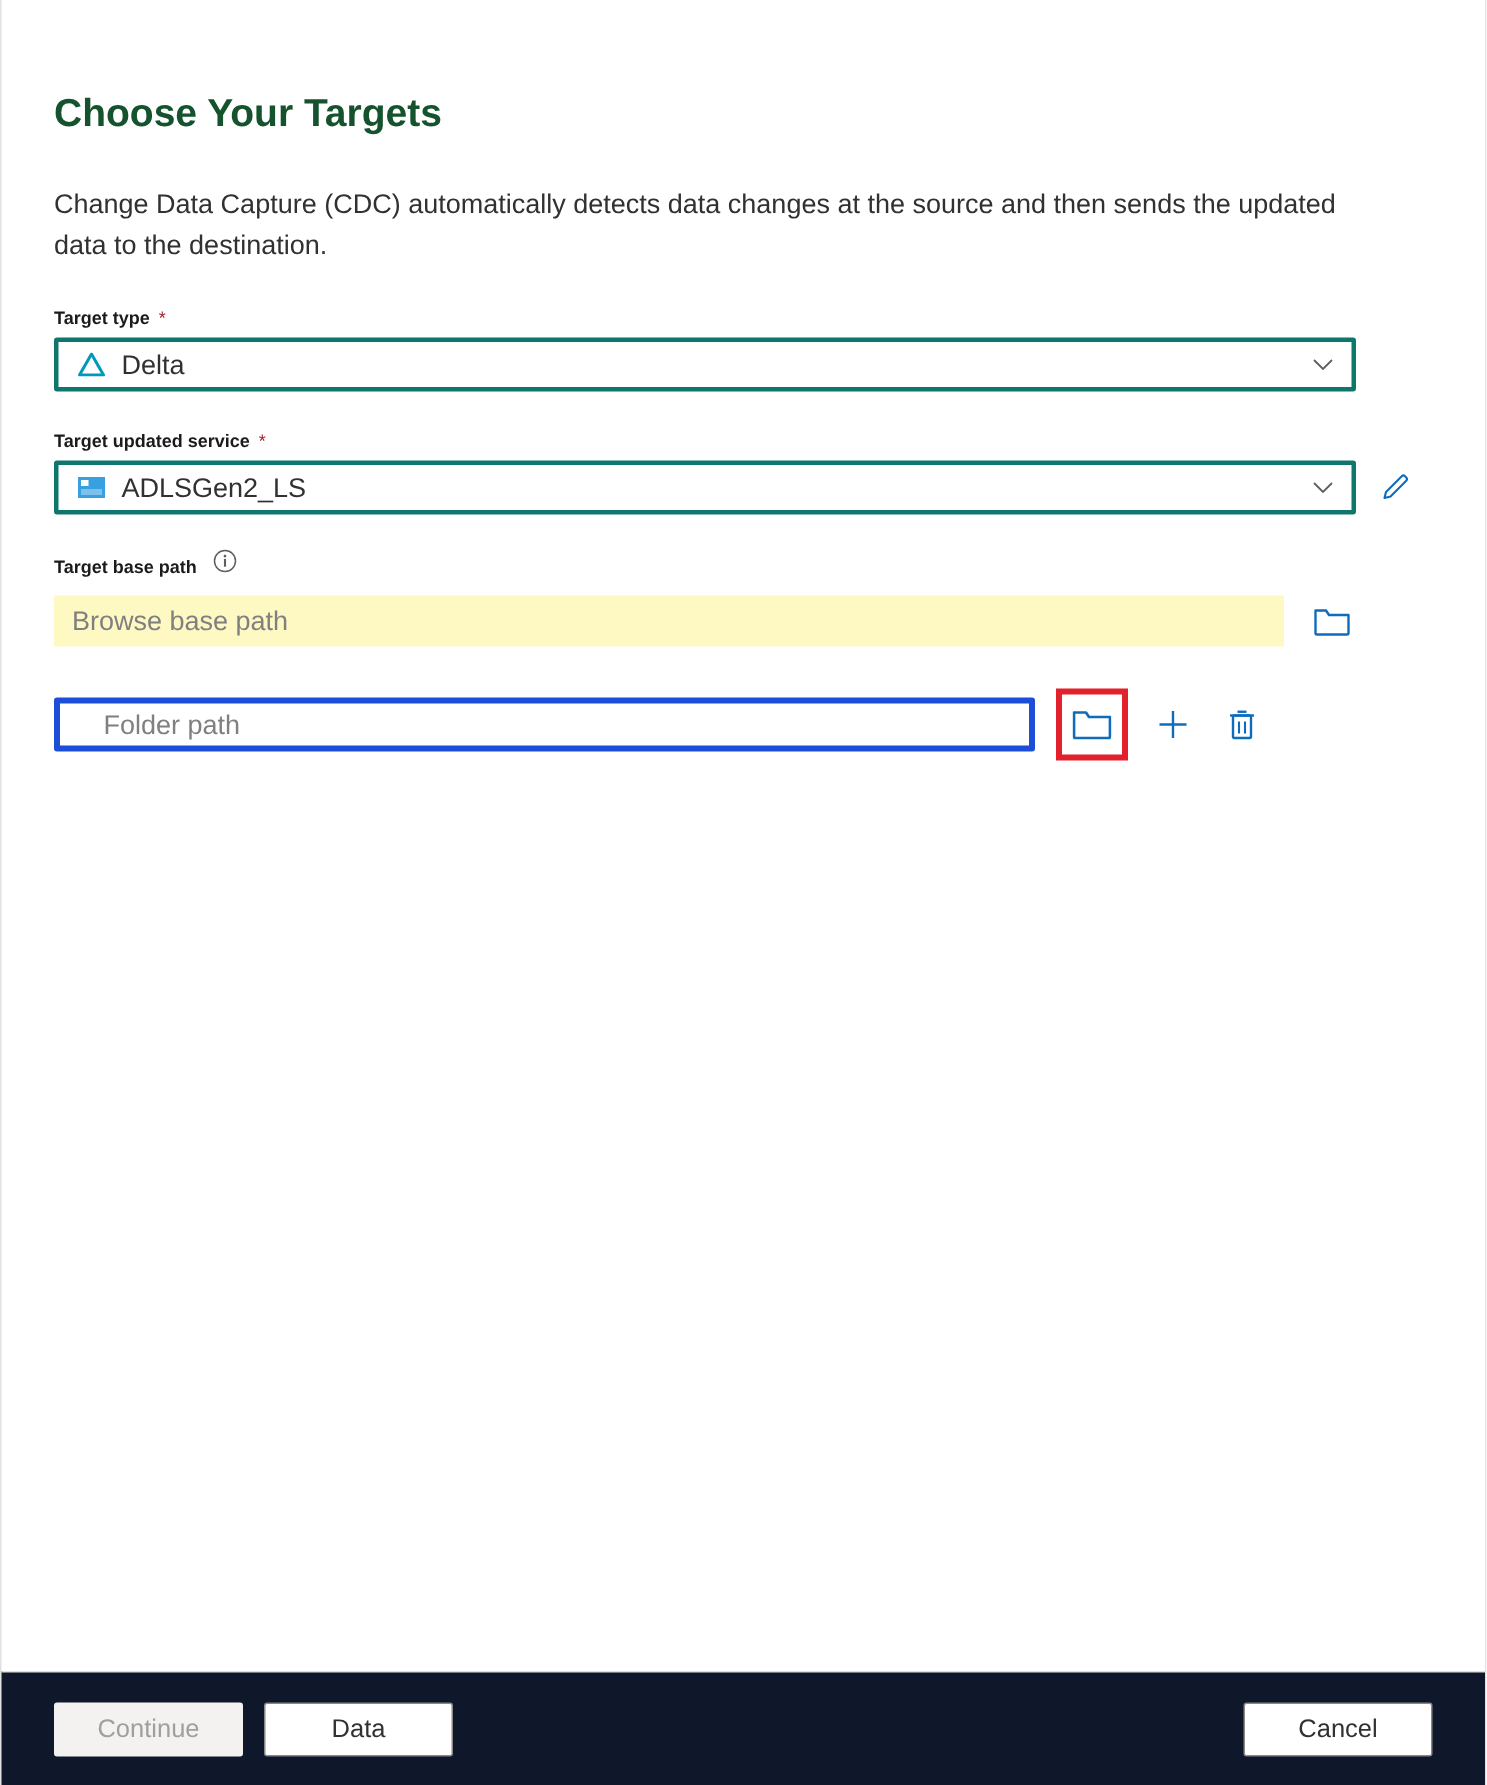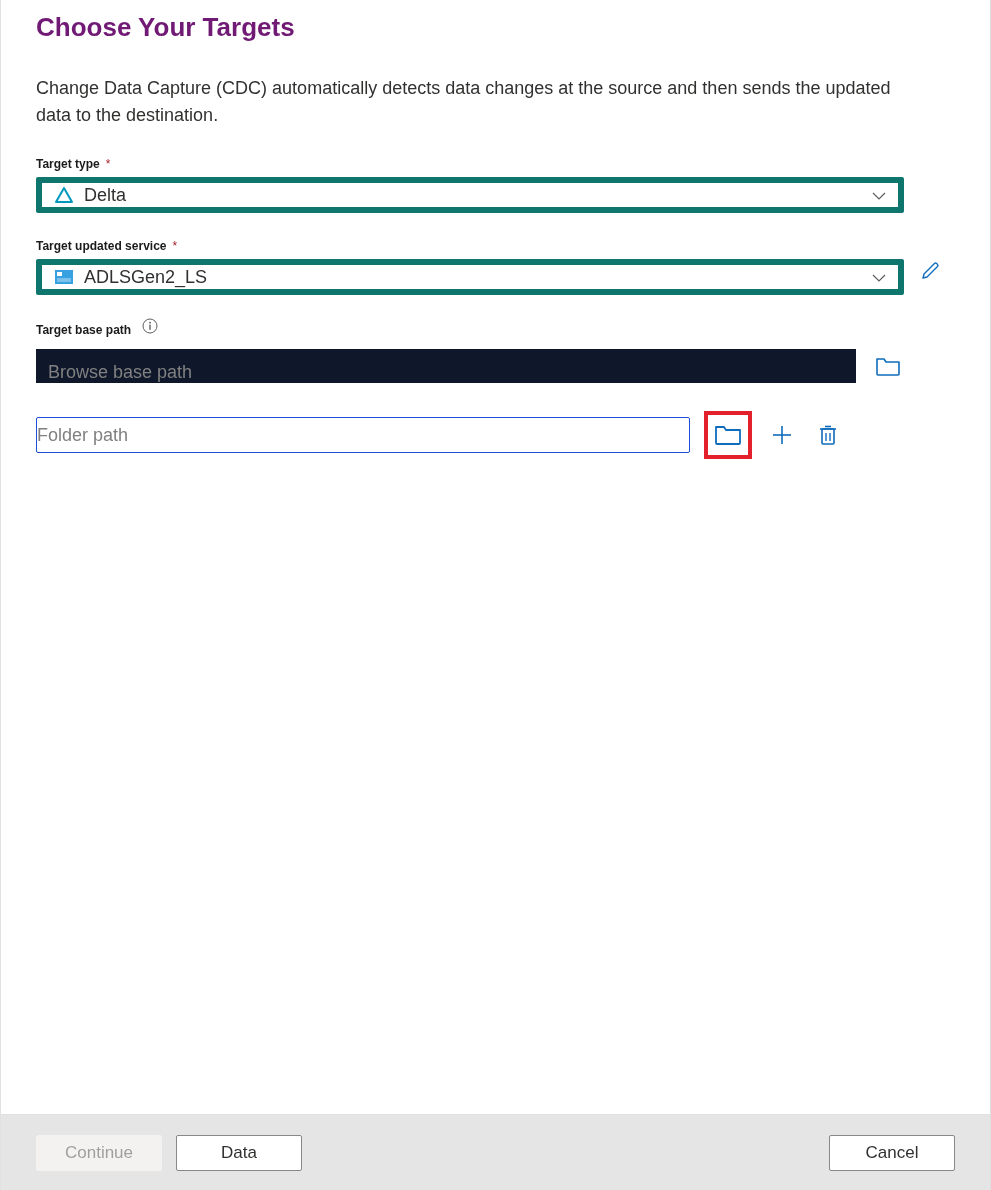--- a/index.html
+++ b/index.html
@@ -17,22 +17,23 @@
       height: 1190px;
       border-left: 1px solid #e1e1e1;
       border-right: 1px solid #e1e1e1;
     }
     .content {
       padding: 12px 35px 0 35px;
     }
     h1.page-title {
       font-size: 26px;
       font-weight: 600;
-      color: #701a75;
+      color: #14532d;
       margin-bottom: 32px;
+      margin-top: 48px;
     }
     .description {
       font-size: 18px;
       line-height: 1.5;
       color: #323130;
       margin-bottom: 28px;
       max-width: 880px;
     }
     .field-label {
       font-size: 12px;
@@ -42,21 +43,21 @@
       display: flex;
       align-items: center;
       gap: 4px;
     }
     .required-star { color: #a4262c; margin-left: 2px; font-weight: 400;}
     .field-block { margin-bottom: 26px; }
 
     .dropdown {
       position: relative;
       height: 36px;
-      border: 6px solid #0f766e;
+      border: 3px solid #0f766e;
       border-radius: 2px;
       display: flex;
       align-items: center;
       padding: 0 40px 0 12px;
       background: #fff;
       cursor: pointer;
       width: 868px;
     }
     .dropdown .chev {
       position: absolute;
@@ -65,58 +66,58 @@
       transform: translateY(-50%);
       color: #605e5c;
     }
     .dropdown-text { font-size: 18px; color: #323130; }
     .icon-slot {
       width: 20px; height: 20px; margin-right: 10px;
       display: inline-flex; align-items: center; justify-content: center;
       flex-shrink: 0;
     }
 
-    .row-flex { display: flex; align-items: flex-start; gap: 14px; }
+    .row-flex { display: flex; align-items: center; gap: 14px; }
     .edit-btn {
       width: 24px; height: 24px; display:inline-flex; align-items:center; justify-content:center;
       cursor:pointer; color:#0078d4;
     }
 
     h2.section-title {
       font-size: 22px;
       font-weight: 600;
       color: #1b1b1b;
       margin: 12px 0 30px 0;
     }
 
     .info-icon {
       width: 18px; height: 18px; display:inline-flex; align-items:center; justify-content:center;
       margin-left: 6px; position: relative; top: -4px;
     }
 
     .disabled-input {
       width: 820px;
       height: 34px;
-      background: #0f172a;
+      background: #fef9c3;
       border: none;
       padding: 0 12px;
       font-size: 18px;
       color: #808080;
       display: flex;
-      align-items: flex-end;
+      align-items: center;
     }
 
     .base-path-row { display: flex; align-items: center; gap: 16px; margin-bottom: 28px; }
 
     .text-input {
       width: 654px;
       height: 36px;
-      border: 1px solid #1d4ed8;
+      border: 4px solid #1d4ed8;
       border-radius: 2px;
-      padding: 0 0;
+      padding: 0 29px;
       font-size: 18px;
       color: #3b82f6;
       outline: none;
       font-family: inherit;
     }
     .text-input::placeholder { color: #808080; }
 
     .folder-row { display: flex; align-items: center; gap: 14px; }
     .icon-btn {
       width: 32px; height: 32px;
@@ -129,21 +130,21 @@
       display: inline-flex;
       align-items: center;
       justify-content: center;
     }
 
     .footer {
       position: absolute;
       bottom: 0; left: 0; right: 0;
       height: 76px;
       border-top: 1px solid #e1e1e1;
-      background: #e5e5e5;
+      background: #0f172a;
       display: flex;
       align-items: center;
       padding: 0 35px;
     }
     .btn {
       height: 36px;
       min-width: 126px;
       padding: 0 20px;
       border: 1px solid #8a8886;
       border-radius: 2px;

